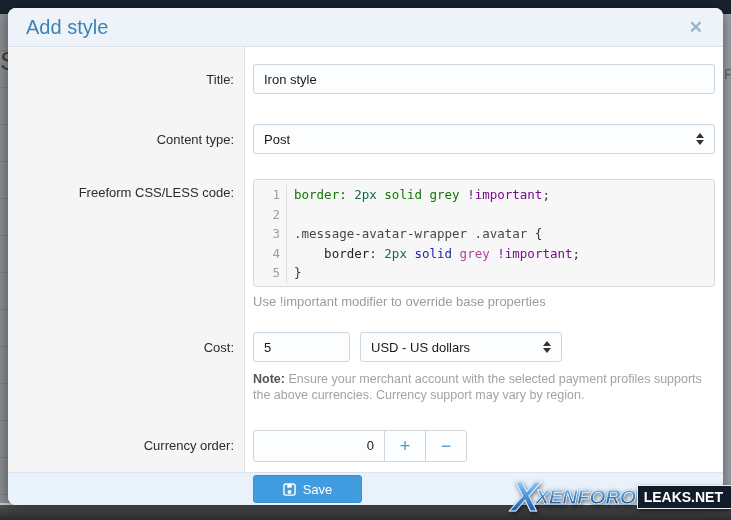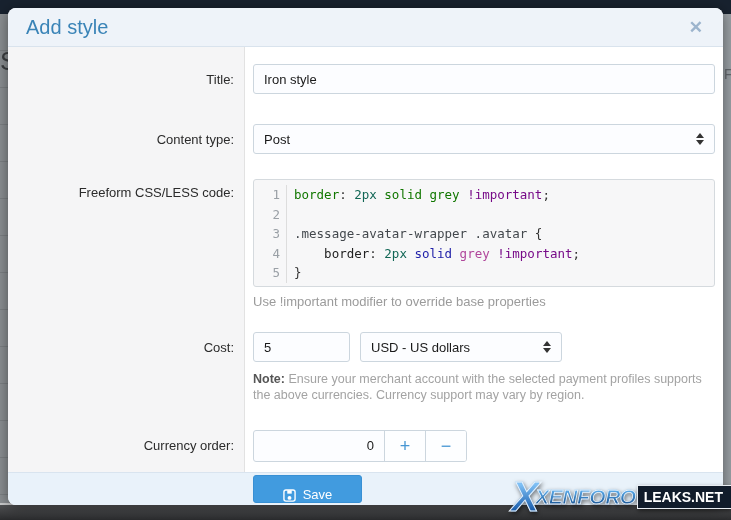--- a/index.html
+++ b/index.html
@@ -60,21 +60,21 @@
   
   .stepper{display:flex;width:214px;height:32px;border:1px solid #ccd6de;border-radius:3px;
     background:#fcfdff;box-sizing:border-box;overflow:hidden;}
   .stepper-value{flex:1;text-align:right;padding-right:10px;line-height:30px;color:#1a1a1a;}
   .stepper-btn{width:40px;border-left:1px solid #ccd6de;display:flex;align-items:center;justify-content:center;
     color:#4796d3;font-size:18px;cursor:pointer;background:#fdfeff;}
   
   .modal-footer{position:absolute;left:0;bottom:0;width:100%;height:33px;background:#e9f2fa;
     border-top:1px solid #d9e4ef;display:flex;align-items:center;padding-left:245px;box-sizing:border-box;}
   .save-btn{width:107px;height:26px;background:#419bdf;border:1px solid #3890d4;border-radius:3px;
-    color:#fff;font-size:13px;display:flex;align-items:flex-end;justify-content:center;gap:7px;cursor:pointer;}
+    color:#fff;font-size:13px;display:flex;align-items:center;justify-content:center;gap:7px;cursor:pointer;}
   
   .watermark{position:absolute;right:0;bottom:2px;display:flex;align-items:center;z-index:5;
     filter:drop-shadow(1px 2px 2px rgba(0,0,0,.5));}
   .wm-x{font-size:42px;font-weight:900;font-style:italic;line-height:1;
     background:linear-gradient(#7fc0f5 20%,#1b5fae 80%);-webkit-background-clip:text;background-clip:text;
     color:transparent;text-shadow:none;-webkit-text-stroke:1px #e8f2fc;margin-right:-4px;}
   .wm-brand{font-size:21px;font-weight:900;font-style:italic;letter-spacing:-0.5px;
     background:linear-gradient(#5fb0ef 20%,#15508f 85%);-webkit-background-clip:text;background-clip:text;
     color:transparent;-webkit-text-stroke:0.8px #f2f7fc;}
   .wm-box{background:#111c2b;color:#fff;font-weight:900;font-size:14px;

